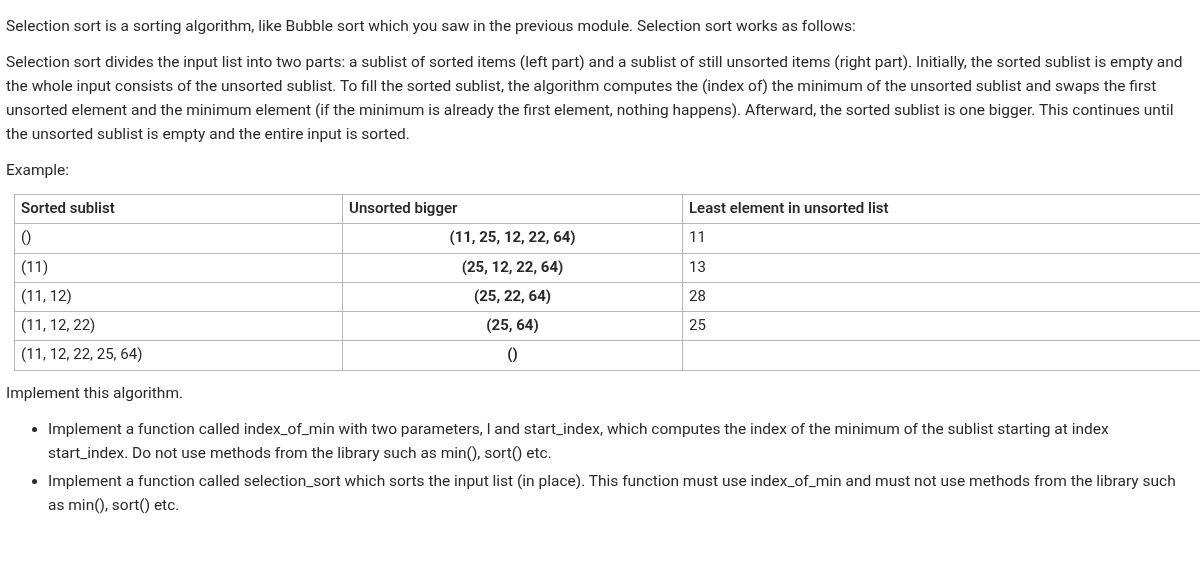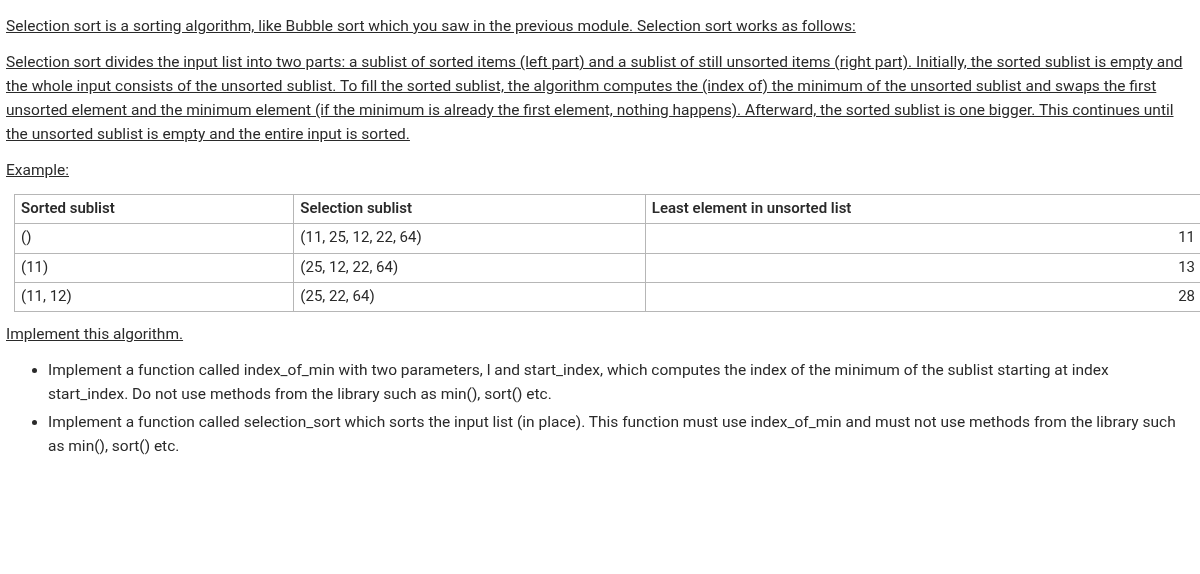--- a/index.html
+++ b/index.html
@@ -5,41 +5,40 @@
   body {
     font-family: -apple-system, BlinkMacSystemFont, "Segoe UI", Roboto, Arial, sans-serif;
     font-size: 15.5px;
     color: #2a2a2a;
     margin: 0;
     padding: 6px 6px 10px 6px;
     line-height: 1.55;
   }
   p {
     margin: 8px 0 12px 0;
-    text-decoration: underline;
   }
   table {
     border-collapse: collapse;
     width: 100%;
     margin: 6px 0 10px 8px;
   }
   th, td {
     border: 1px solid #b6b6b6;
     padding: 2px 6px 3px 6px;
     font-size: 15px;
     vertical-align: middle;
   }
   th {
     text-align: left;
     font-weight: 600;
     background: #ffffff;
   }
   td.col-sorted { text-align: left; }
-  td.col-unsorted { text-align: left; }
-  td.col-least { text-align: right; }
+  td.col-unsorted { text-align: center; font-weight: bold; }
+  td.col-least { text-align: left; }
   ul {
     margin: 6px 0;
     padding-left: 26px;
   }
   li {
     margin: 4px 16px;
   }
 </style>
 </head>
 <body>
@@ -47,40 +46,50 @@
 <p>Selection sort is a sorting algorithm, like Bubble sort which you saw in the previous module. Selection sort works as follows:</p>
 
 <p>Selection sort divides the input list into two parts: a sublist of sorted items (left part) and a sublist of still unsorted items (right part). Initially, the sorted sublist is empty and the whole input consists of the unsorted sublist. To fill the sorted sublist, the algorithm computes the (index of) the minimum of the unsorted sublist and swaps the first unsorted element and the minimum element (if the minimum is already the first element, nothing happens). Afterward, the sorted sublist is one bigger. This continues until the unsorted sublist is empty and the entire input is sorted.</p>
 
 <p>Example:</p>
 
 <table>
   <thead>
     <tr>
       <th>Sorted sublist</th>
-      <th>Selection sublist</th>
+      <th>Unsorted bigger</th>
       <th>Least element in unsorted list</th>
     </tr>
   </thead>
   <tbody id="table-body">
       <tr>
         <td class="col-sorted">()</td>
         <td class="col-unsorted">(11, 25, 12, 22, 64)</td>
         <td class="col-least">11</td>
       </tr>
       <tr>
         <td class="col-sorted">(11)</td>
         <td class="col-unsorted">(25, 12, 22, 64)</td>
         <td class="col-least">13</td>
       </tr>
       <tr>
         <td class="col-sorted">(11, 12)</td>
         <td class="col-unsorted">(25, 22, 64)</td>
         <td class="col-least">28</td>
       </tr>
+      <tr>
+        <td class="col-sorted">(11, 12, 22)</td>
+        <td class="col-unsorted">(25, 64)</td>
+        <td class="col-least">25</td>
+      </tr>
+      <tr>
+        <td class="col-sorted">(11, 12, 22, 25, 64)</td>
+        <td class="col-unsorted">()</td>
+        <td class="col-least"></td>
+      </tr>
     </tbody>
 </table>
 
 <p>Implement this algorithm.</p>
 
 <ul id="task-list">
     <li>Implement a function called index_of_min with two parameters, l and start_index, which computes the index of the minimum of the sublist starting at index start_index. Do not use methods from the library such as min(), sort() etc.</li>
     <li>Implement a function called selection_sort which sorts the input list (in place). This function must use index_of_min and must not use methods from the library such as min(), sort() etc.</li>
   </ul>
 

